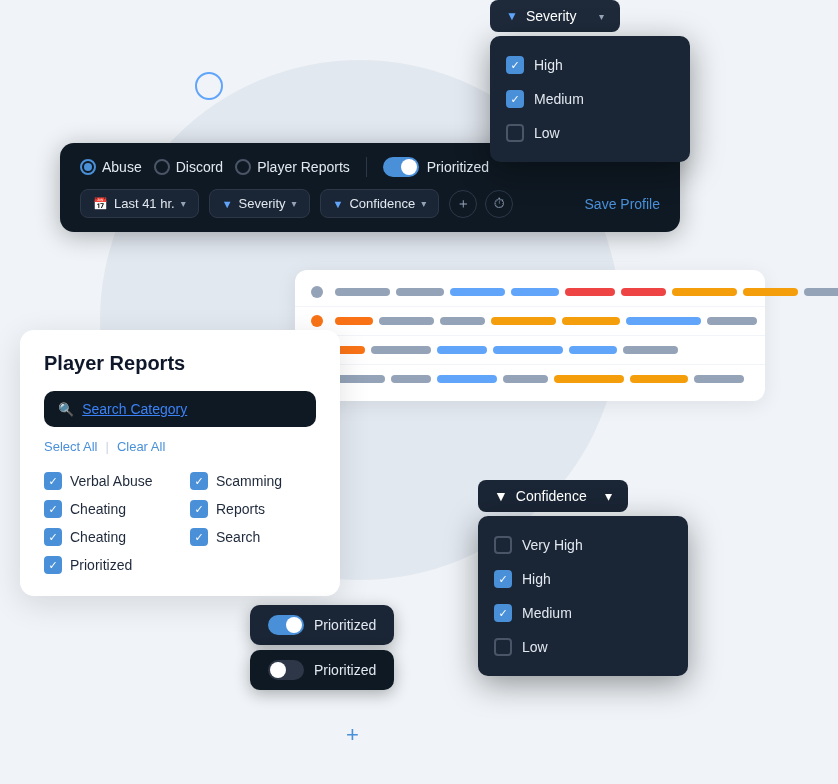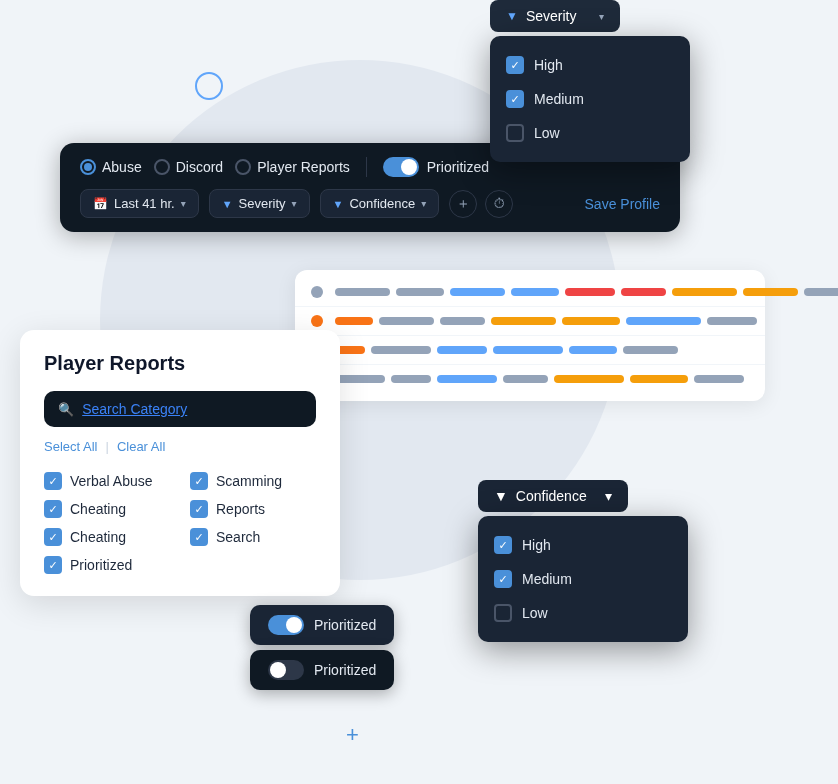--- a/index.html
+++ b/index.html
@@ -671,20 +671,24 @@
 <div class="plus-icon">+</div>
 
 <div class="confidence-dropdown">
   <button class="filter-btn-conf">
     <span class="filter-icon">▼</span>
     <span>Confidence</span>
     <span class="chevron" style="margin-left:auto">▾</span>
   </button>
   <div class="dropdown-panel-conf">
     <div class="checkbox-item">
+      <div class="cb unchecked"></div>
+      <span>Very High</span>
+    </div>
+    <div class="checkbox-item">
       <div class="cb">
         <span class="cb-check">✓</span>
       </div>
       <span>High</span>
     </div>
     <div class="checkbox-item">
       <div class="cb">
         <span class="cb-check">✓</span>
       </div>
       <span>Medium</span>

